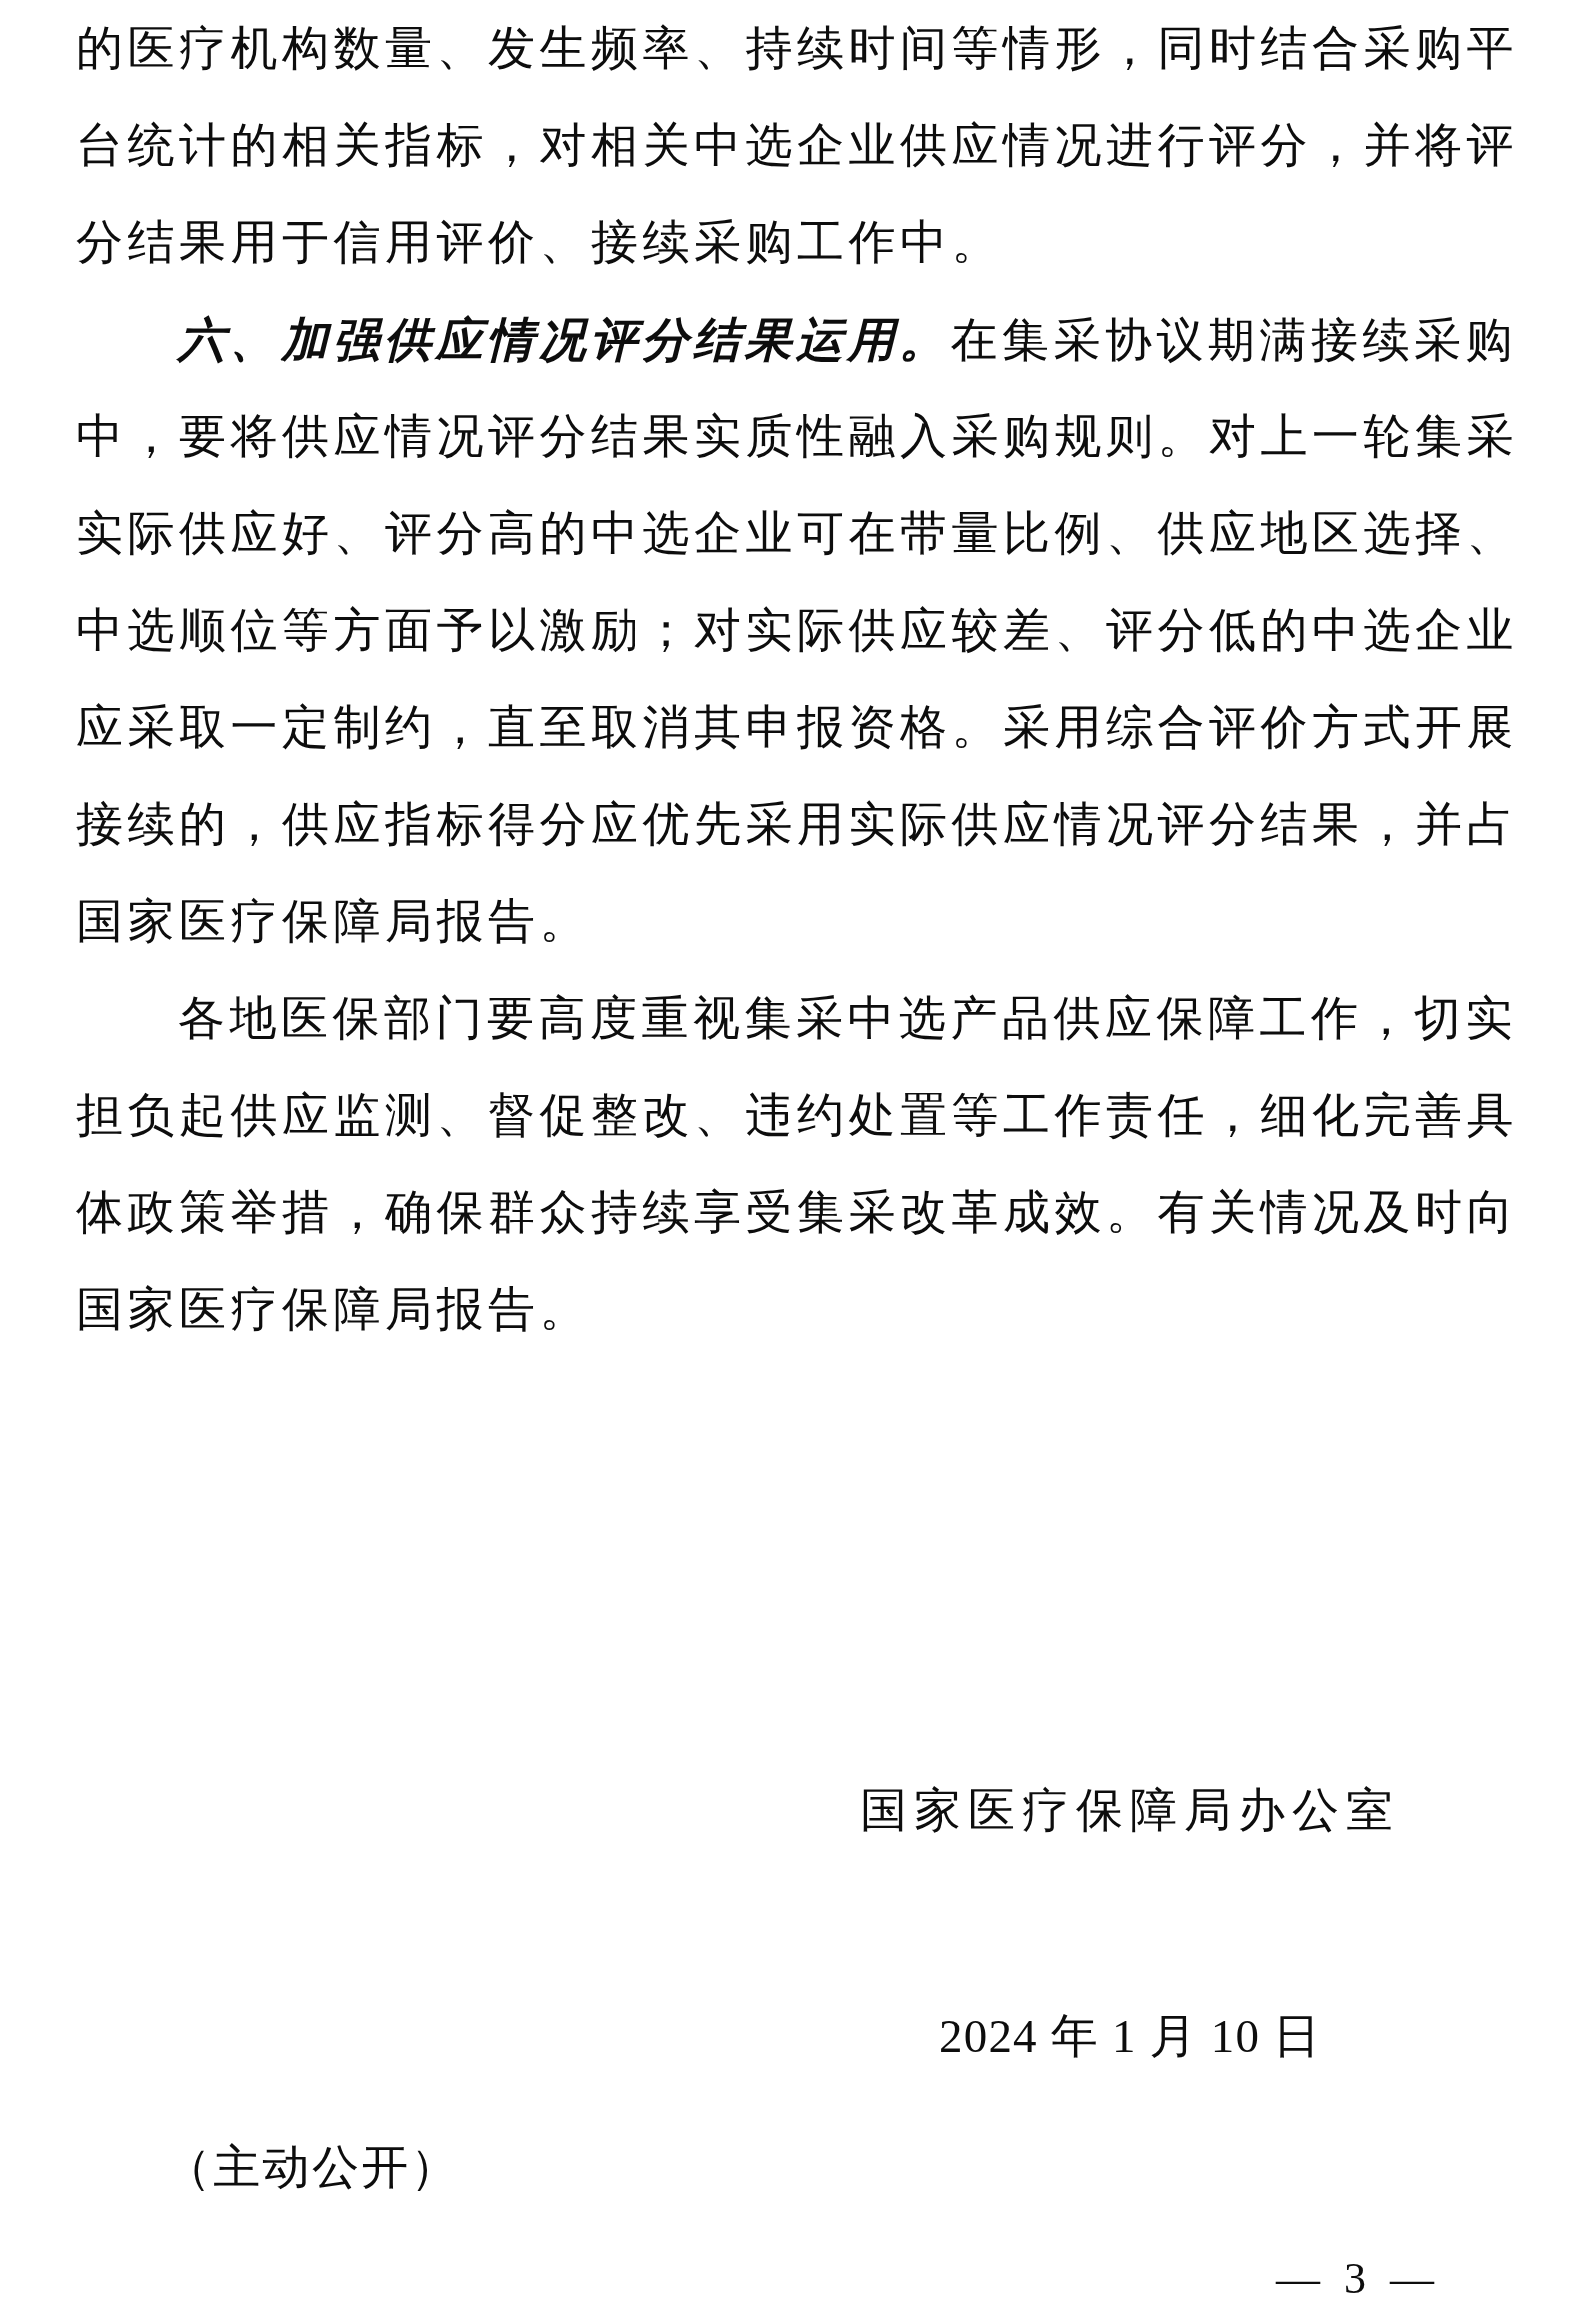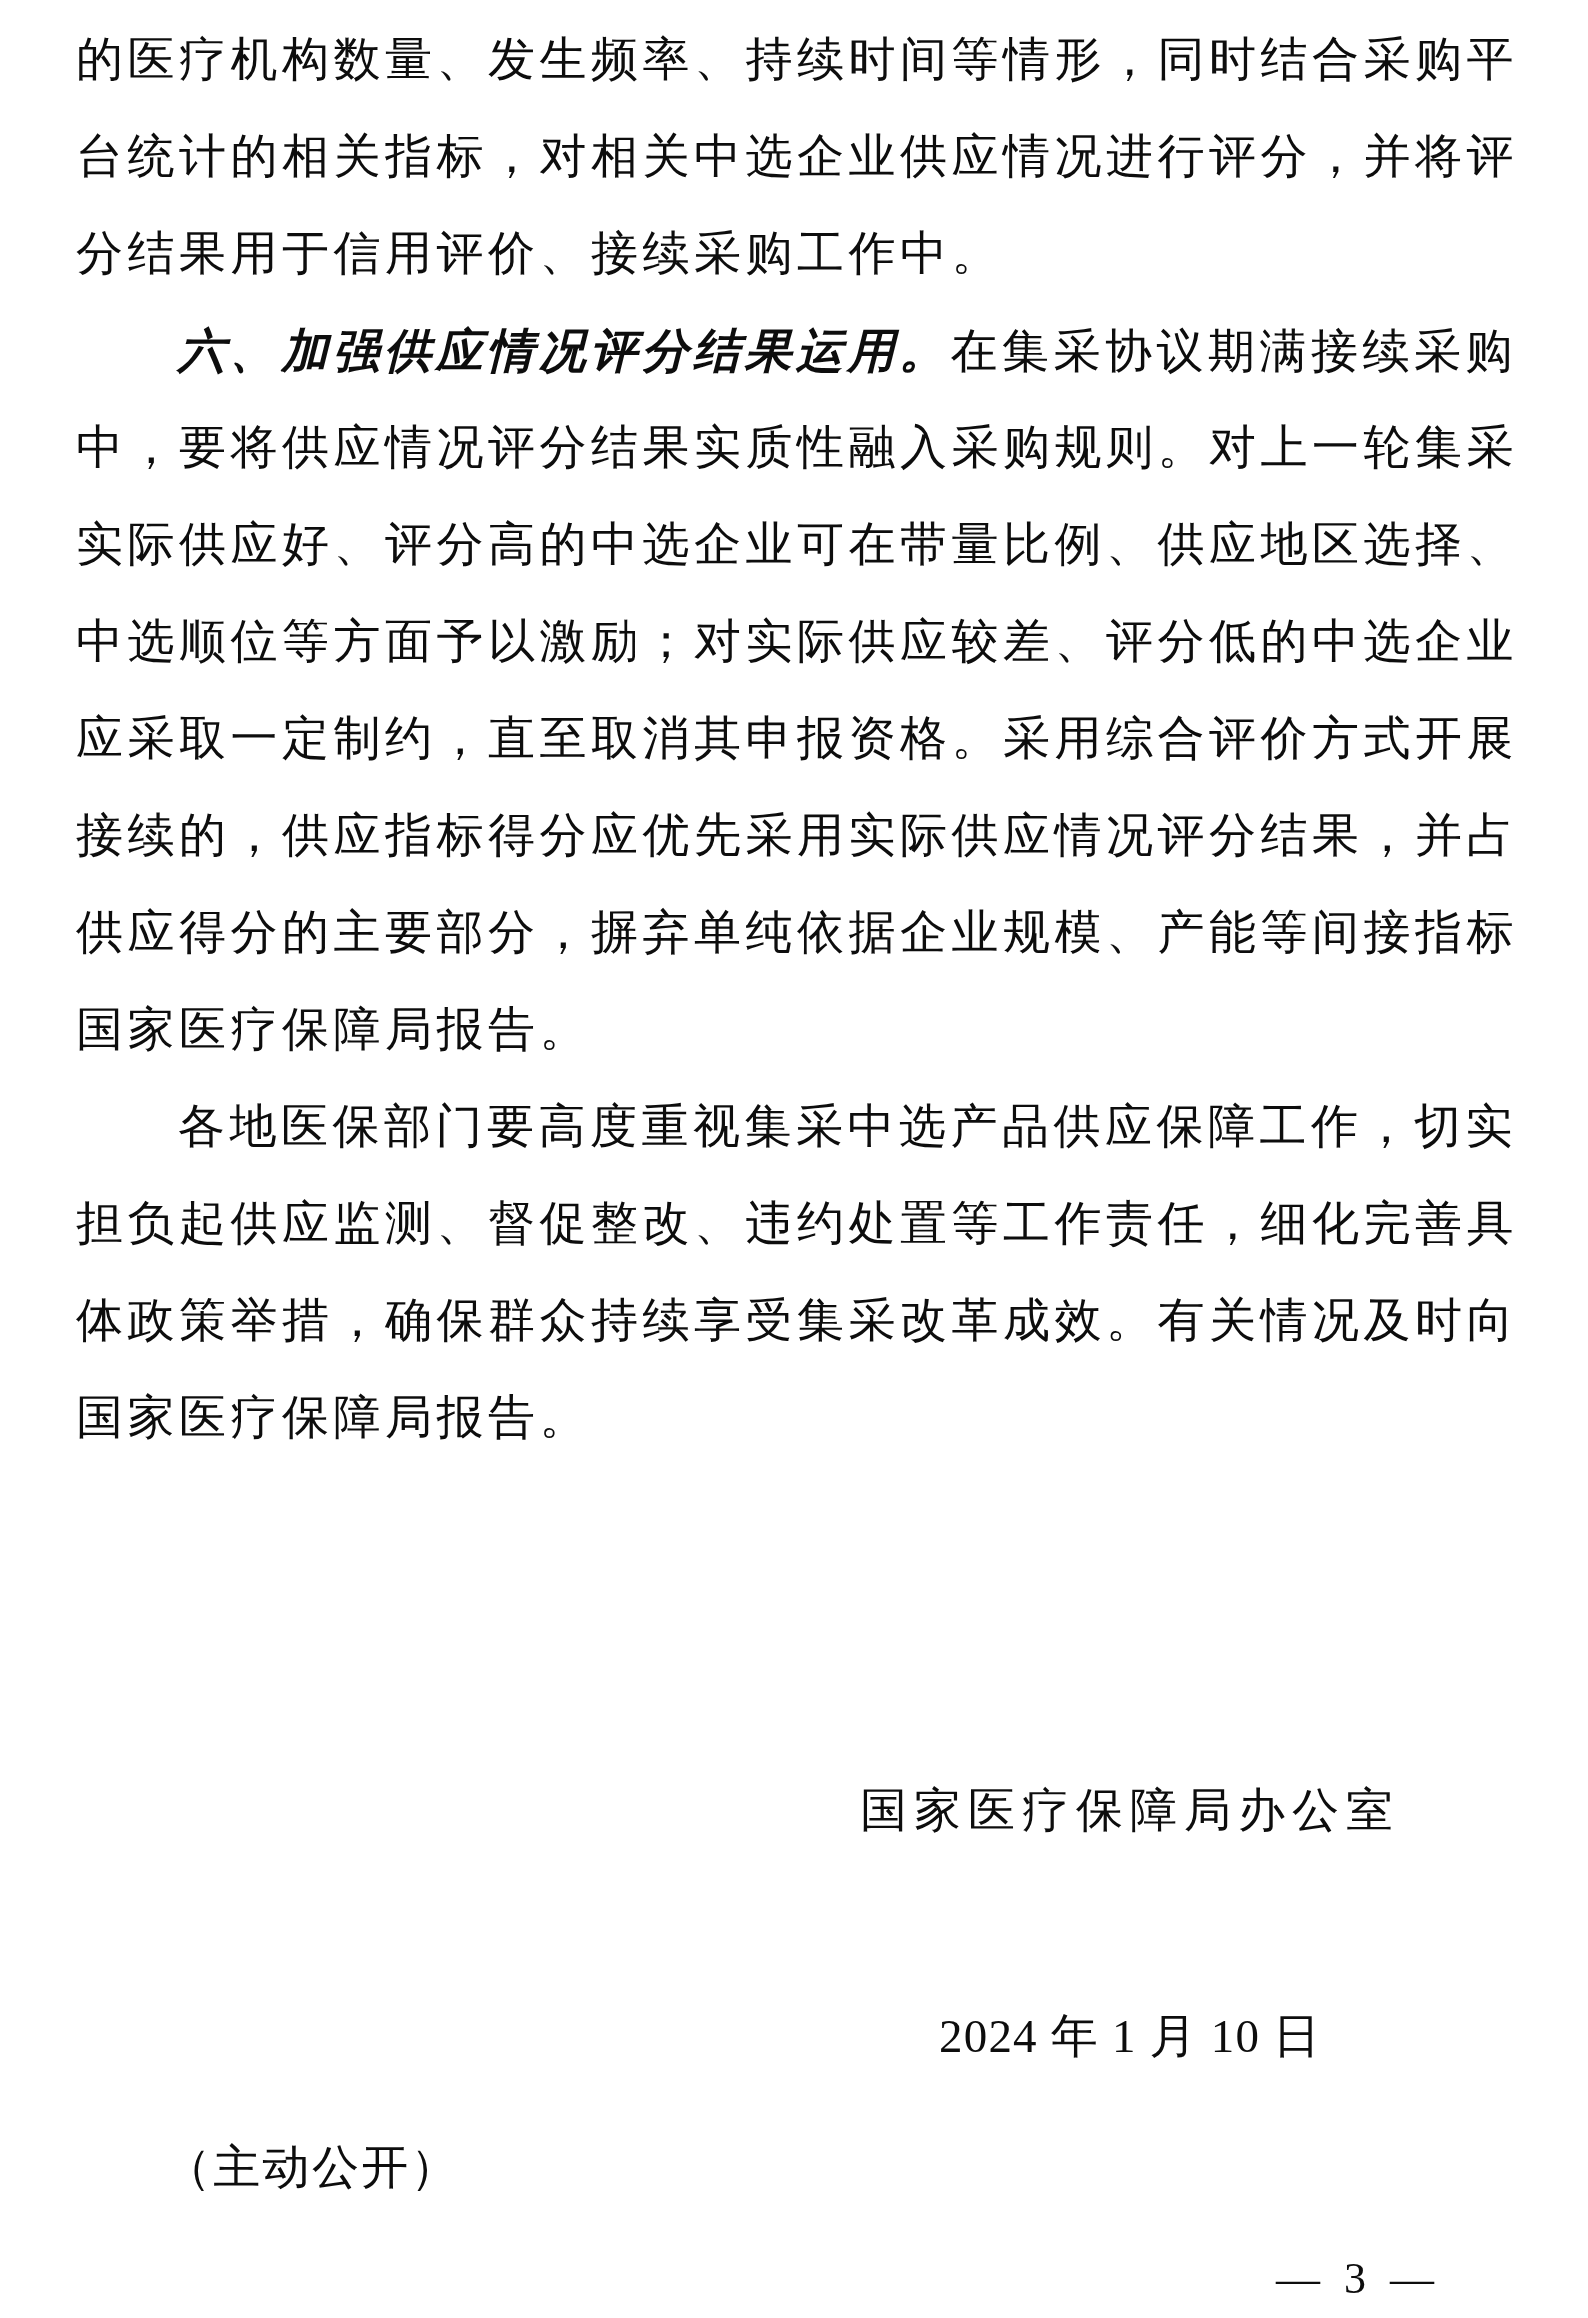--- a/index.html
+++ b/index.html
@@ -8,21 +8,21 @@
     width: 1589px;
     height: 2319px;
     background: #ffffff;
     color: #0d0d0d;
     font-family: "Liberation Serif", "DejaVu Serif", serif;
     overflow: hidden;
   }
   .body-text {
     position: absolute;
     left: 76px;
-    top: 11px;
+    top: 0px;
     width: 1443px;
     font-size: 47px;
     line-height: 97px;
     letter-spacing: 4.5px;
   }
   .body-line {
     white-space: nowrap;
     height: 97px;
   }
   .body-line.indent {
@@ -81,21 +81,20 @@
 
   <div class="body-line"><span class="seg-regular">的医疗机构数量、发生频率、持续时间等情形，同时结合采购平</span></div>
       <div class="body-line"><span class="seg-regular">台统计的相关指标，对相关中选企业供应情况进行评分，并将评</span></div>
       <div class="body-line"><span class="seg-regular">分结果用于信用评价、接续采购工作中。</span></div>
       <div class="body-line indent"><span class="seg-bold">六、加强供应情况评分结果运用。</span><span class="seg-regular">在集采协议期满接续采购</span></div>
       <div class="body-line"><span class="seg-regular">中，要将供应情况评分结果实质性融入采购规则。对上一轮集采</span></div>
       <div class="body-line"><span class="seg-regular">实际供应好、评分高的中选企业可在带量比例、供应地区选择、</span></div>
       <div class="body-line"><span class="seg-regular">中选顺位等方面予以激励；对实际供应较差、评分低的中选企业</span></div>
       <div class="body-line"><span class="seg-regular">应采取一定制约，直至取消其申报资格。采用综合评价方式开展</span></div>
       <div class="body-line"><span class="seg-regular">接续的，供应指标得分应优先采用实际供应情况评分结果，并占</span></div>
-      <div class="body-line"><span class="seg-regular">供应得分的主要部分，摒弃单纯依据企业规模、产能等间接指标</span></div>
       <div class="body-line"><span class="seg-regular">国家医疗保障局报告。</span></div>
       <div class="body-line indent"><span class="seg-regular">各地医保部门要高度重视集采中选产品供应保障工作，切实</span></div>
       <div class="body-line"><span class="seg-regular">担负起供应监测、督促整改、违约处置等工作责任，细化完善具</span></div>
       <div class="body-line"><span class="seg-regular">体政策举措，确保群众持续享受集采改革成效。有关情况及时向</span></div>
       <div class="body-line"><span class="seg-regular">国家医疗保障局报告。</span></div>
     </div>
 
   <div class="closing-signer">国家医疗保障局办公室</div>
 
   <div class="closing-date">2024 年 1 月 10 日</div>

